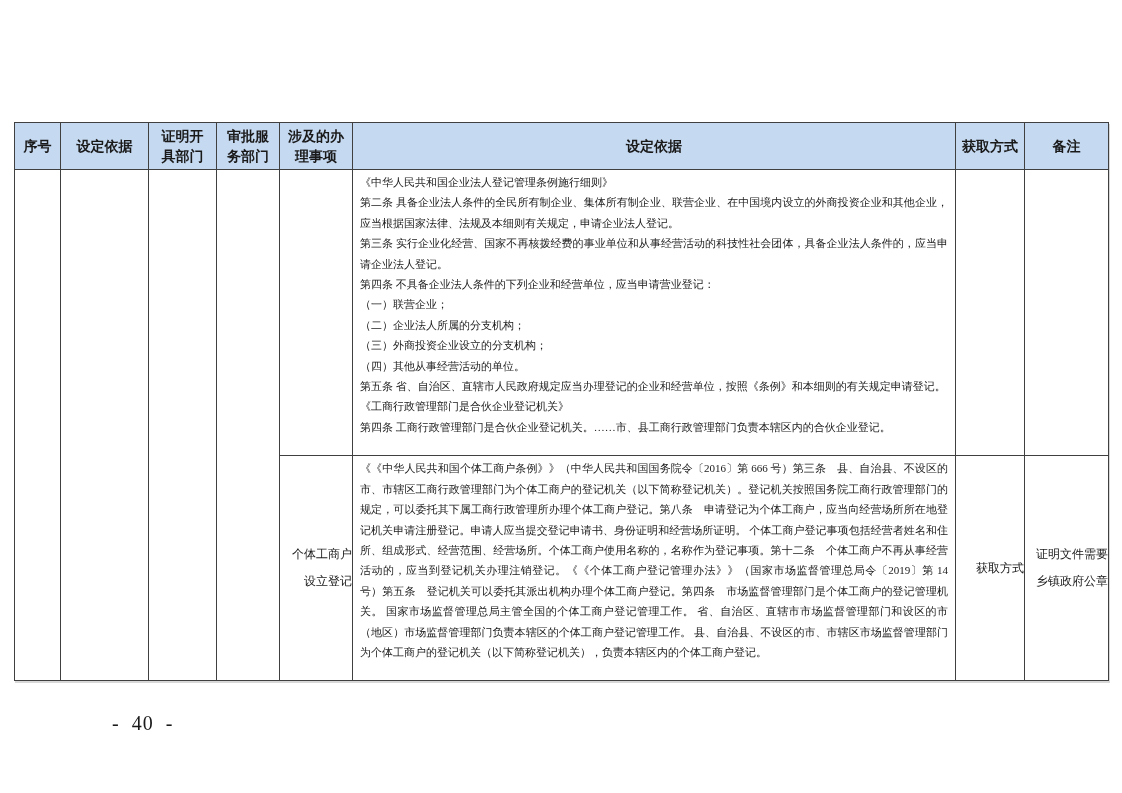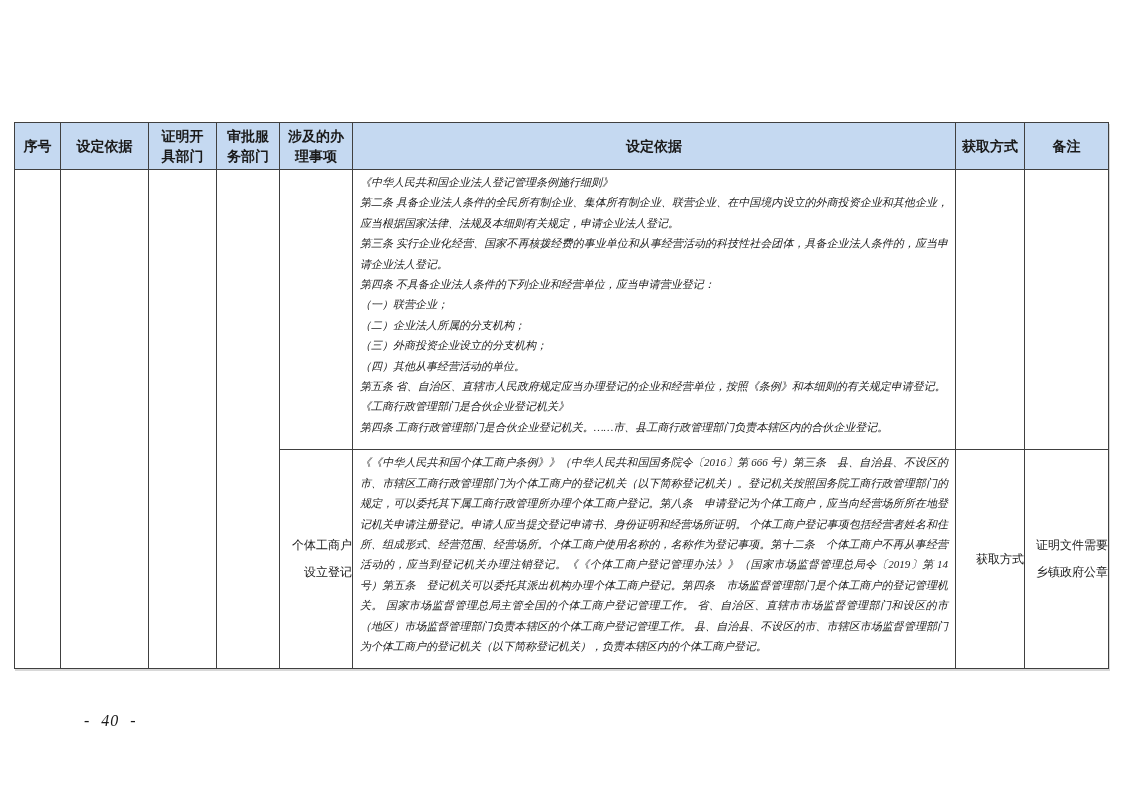--- a/index.html
+++ b/index.html
@@ -48,40 +48,38 @@
   .doc-table tr.row-2 { height: 209px; }
   td.center-cell {
     text-align: right;
     vertical-align: middle;
     font-size: 12px;
     line-height: 27px;
     white-space: pre-line;
   }
   td.basis-cell {
     vertical-align: top;
-    padding: 2px 7px 12px 7px;
-    font-style: italic;
+    padding: 2px 7px 18px 7px;
   }
   td.basis-cell p {
     margin: 0;
     font-size: 11px;
     line-height: 20.4px;
     text-align: justify;
     text-justify: inter-ideograph;
     word-break: break-all;
   }
   .page-number {
     position: absolute;
-    left: 84px;
+    left: 112px;
     top: 712px;
-    font-size: 16px;
+    font-size: 20px;
     word-spacing: 6px;
     letter-spacing: 1px;
     color: #1a1a1a;
-    font-style: italic;
   }
 </style>
 </head>
 <body>
 
 <div class="page">
 
   <table class="doc-table">
     <colgroup>
       <col style="width:46px">

